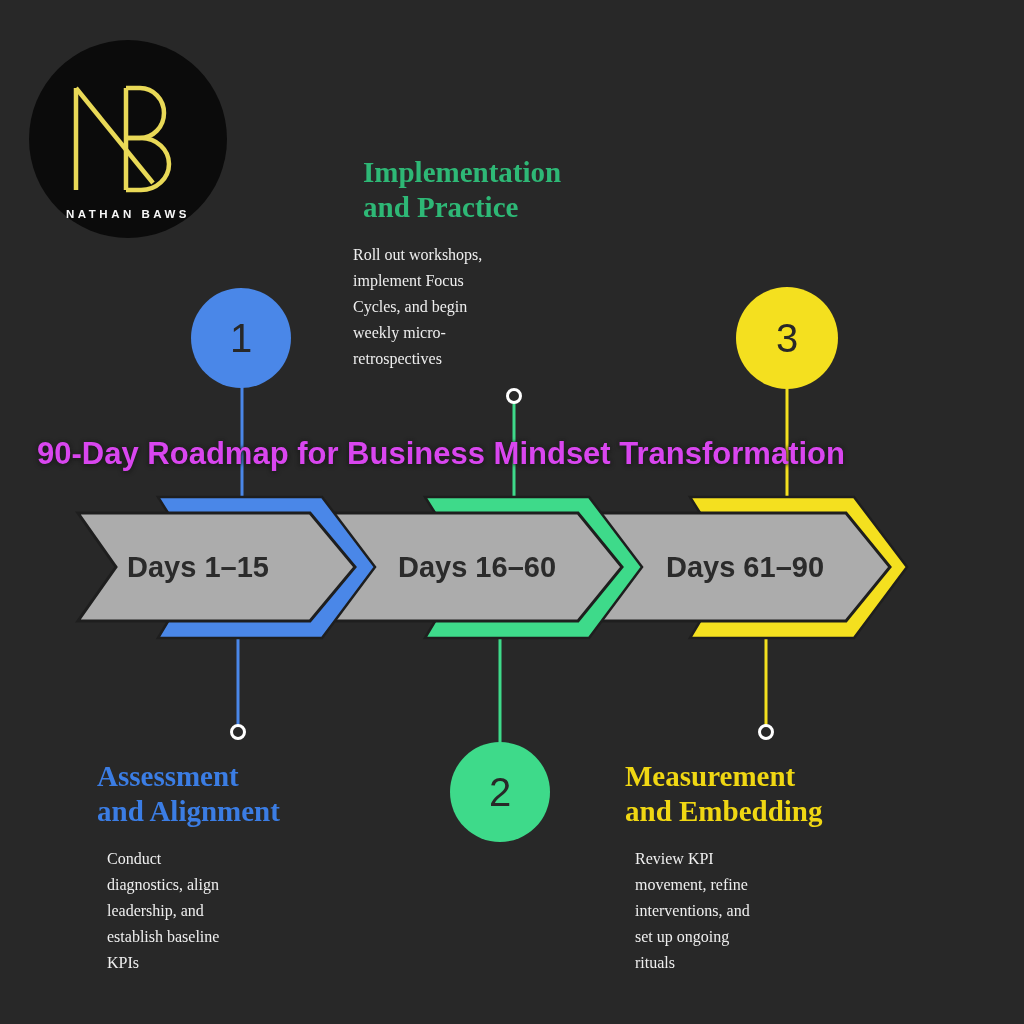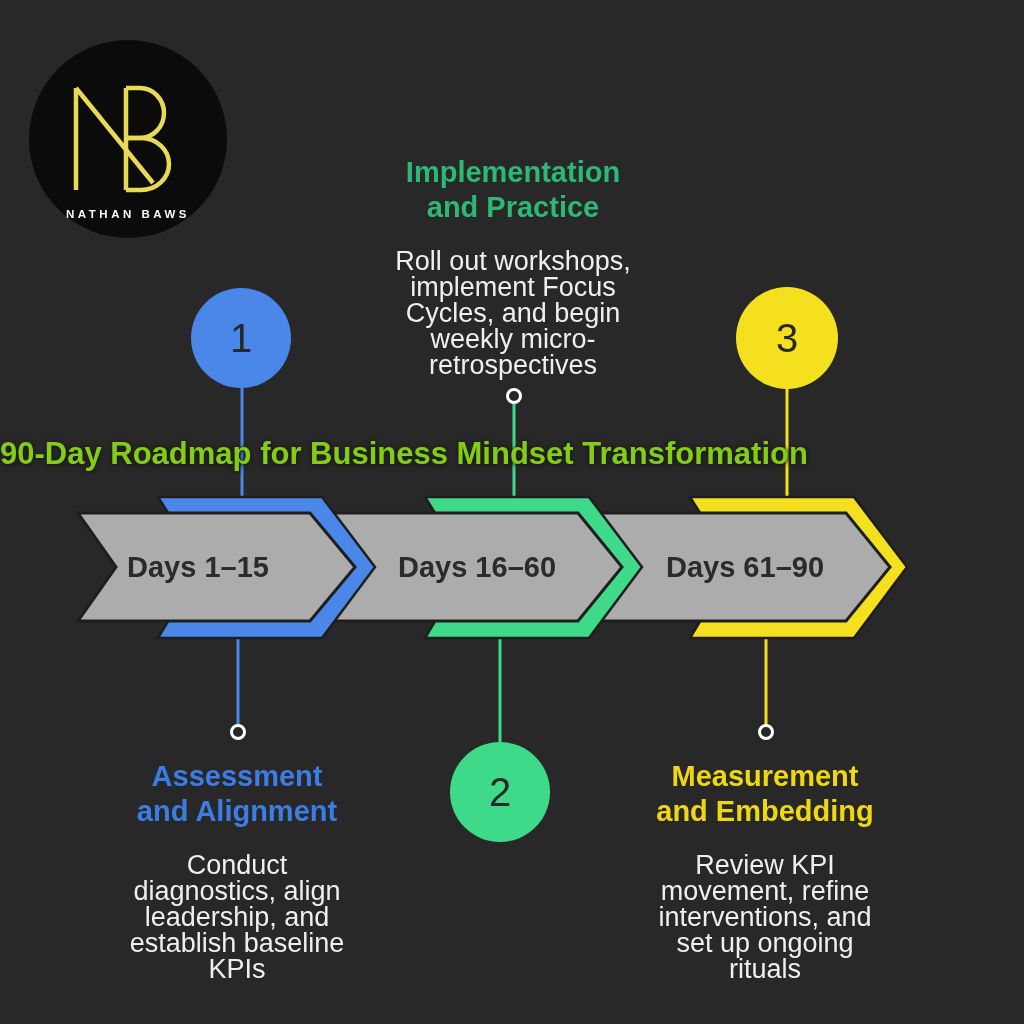--- a/index.html
+++ b/index.html
@@ -13,38 +13,38 @@
     border-radius:50%;background:#0b0b0b;
   }
   .logo svg{position:absolute;left:0;top:0;}
   .brand-name{
     position:absolute;left:0;top:168px;width:100%;text-align:center;
     color:#f7f7f7;font-size:11.5px;font-weight:bold;letter-spacing:3.5px;
   }
   
   .diagram{position:absolute;left:0;top:0;}
   
-  .block{position:absolute;text-align:center;}
+  .block{position:absolute;text-align:left;font-family:Liberation Serif, serif;}
   .phase-heading{
     font-weight:bold;font-size:29px;line-height:35px;white-space:pre-line;
   }
   .phase-body{
-    margin-top:6px;color:#efefef;font-size:27px;line-height:26px;white-space:pre-line;
+    margin-top:0;color:#efefef;font-size:16px;line-height:26px;white-space:pre-line;
   }
   .hg-green{color:#2eb876;}
   .hg-blue{color:#3b7de4;}
   .hg-yellow{color:#f0d713;}
   .block-top{left:363px;top:155px;width:300px;}
   .block-top .phase-body{position:absolute;left:-10px;top:87px;width:320px;}
   .block-bl{left:97px;top:759px;width:280px;}
   .block-br{left:625px;top:759px;width:280px;}
   .block-bl .phase-body,.block-br .phase-body{position:absolute;left:10px;top:87px;width:260px;}
   .main-title{
-    position:absolute;left:0;top:436px;width:882px;
-    color:#84cc16;font-weight:bold;font-size:31px;
+    position:absolute;left:0;top:436px;width:882px;text-align:center;
+    color:#d946ef;font-weight:bold;font-size:31px;
     text-shadow:0 1px 5px rgba(20,20,20,.85),0 0 3px rgba(40,40,40,.95);
   }
   .seg-label{
     font-family:"Liberation Sans",sans-serif;font-weight:bold;font-size:29px;fill:#2b2b2b;
   }
   .node-number{
     font-family:"Liberation Sans",sans-serif;font-size:40px;fill:#282828;
   }
 </style>
 </head>

